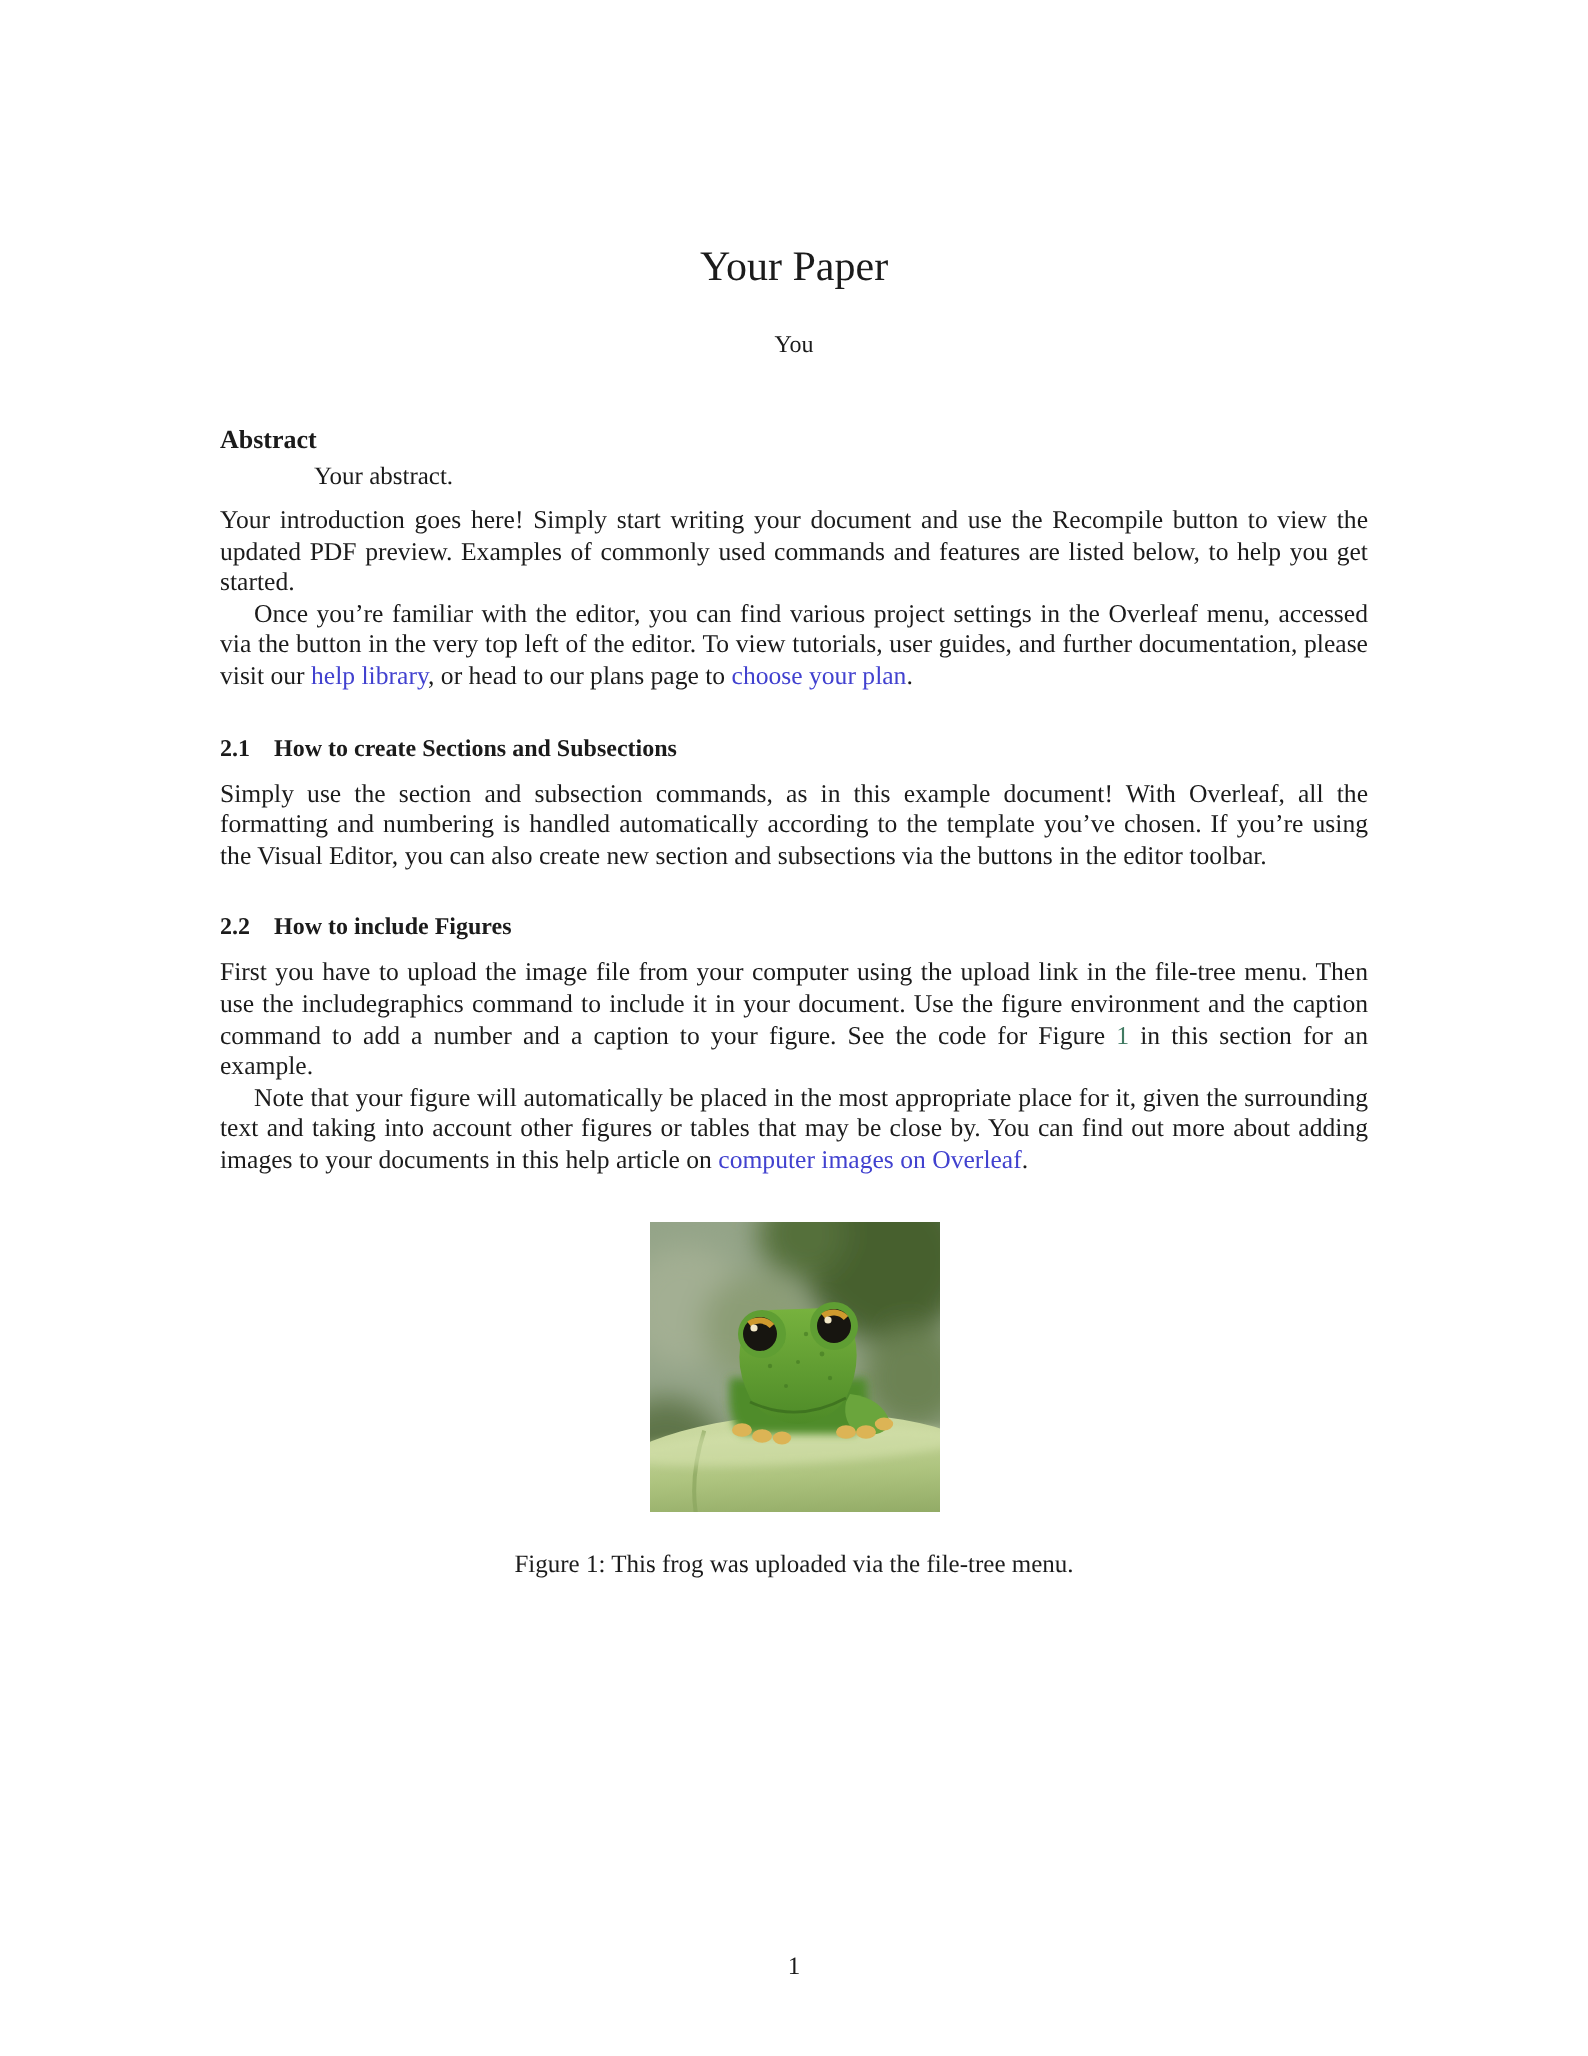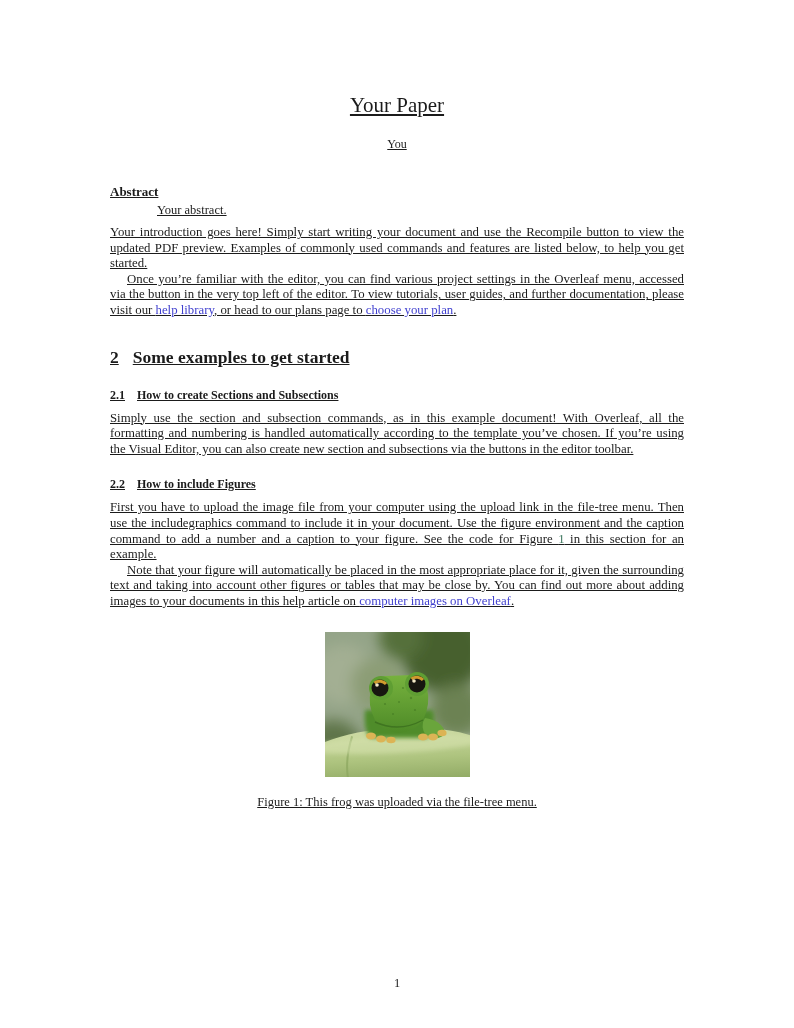--- a/index.html
+++ b/index.html
@@ -8,24 +8,23 @@
     background: #ffffff;
     font-family: "Liberation Serif", "DejaVu Serif", serif;
     color: var(--text-color, #1b1b1b);
     position: relative;
     overflow: hidden;
   }
   .page {
     position: relative;
     width: 574px;
     margin: 0 auto;
-    padding-top: 92px;
+    padding-top: 120px;
     height: 100%;
     box-sizing: border-box;
-    text-decoration: underline;
   }
   .paper-title {
     font-size: 21px; line-height: 26px;
     text-align: center; font-weight: normal;
     margin: 0;
   }
   .paper-author {
     font-size: 12px; line-height: 17px;
     text-align: center; margin-top: 18px;
   }
@@ -82,23 +81,20 @@
 
   <h1 class="paper-title">Your Paper</h1>
   <div class="paper-author">You</div>
 
   <div class="abstract-head">Abstract</div>
   <div class="abstract-text">Your abstract.</div>
 
   <p class="body-par"><span>Your introduction goes here! Simply start writing your document and use the Recompile button to view the updated PDF preview. Examples of commonly used commands and features are listed below, to help you get started.</span></p>
   <p class="body-par cont"><span>Once you’re familiar with the editor, you can find various project settings in the Overleaf menu, accessed via the button in the very top left of the editor. To view tutorials, user guides, and further documentation, please visit our </span><span class="doclink">help library</span><span>, or head to our plans page to </span><span class="doclink">choose your plan</span><span>.</span></p>
 
-  <h2 class="sec">
-    <span class="sec-num">2</span><span>Some examples to get started</span>
-  </h2>
 
   <h3 class="subsec">
     <span class="sec-num">2.1</span><span>How to create Sections and Subsections</span>
   </h3>
   <p class="body-par"><span>Simply use the section and subsection commands, as in this example document! With Overleaf, all the formatting and numbering is handled automatically according to the template you’ve chosen. If you’re using the Visual Editor, you can also create new section and subsections via the buttons in the editor toolbar.</span></p>
 
   <h3 class="subsec">
     <span class="sec-num">2.2</span><span>How to include Figures</span>
   </h3>
   <p class="body-par"><span>First you have to upload the image file from your computer using the upload link in the file-tree menu. Then use the includegraphics command to include it in your document. Use the figure environment and the caption command to add a number and a caption to your figure. See the code for Figure </span><span class="docref">1</span><span> in this section for an example.</span></p>

